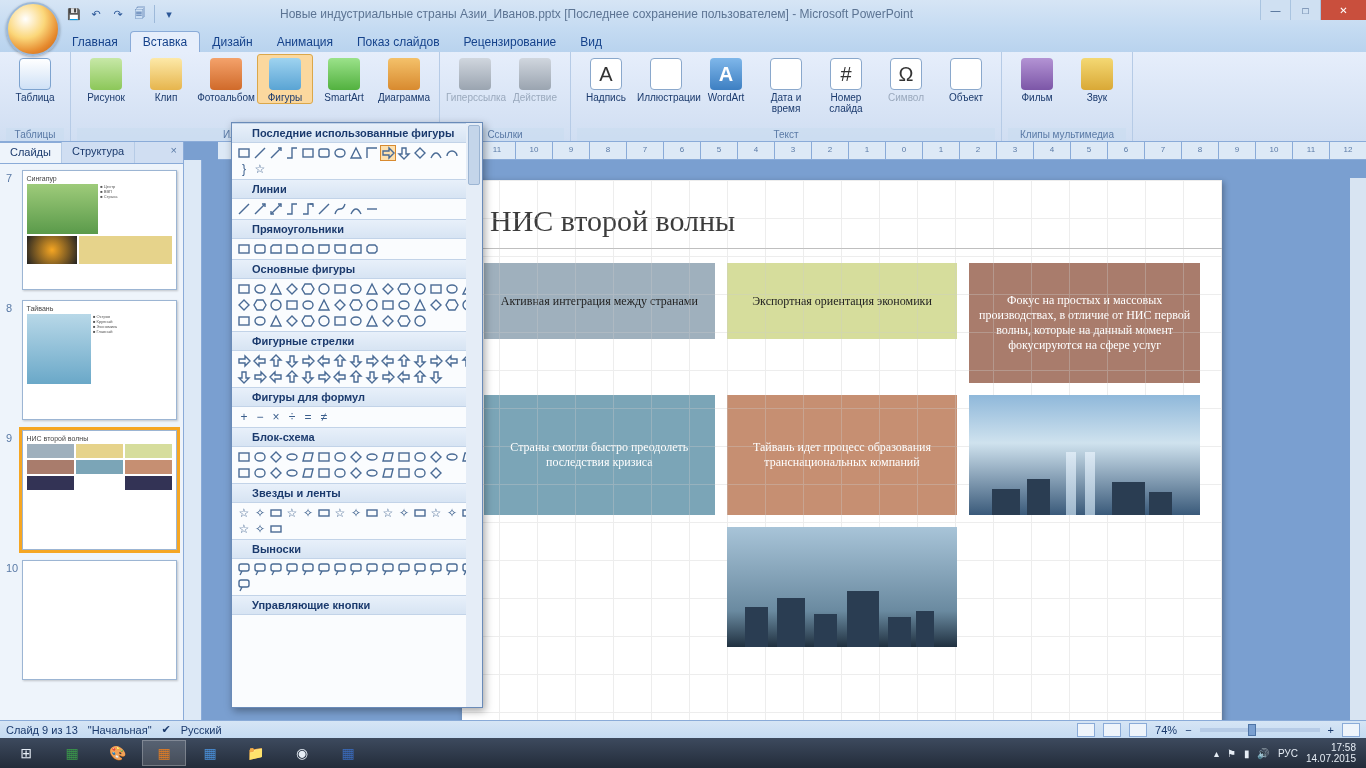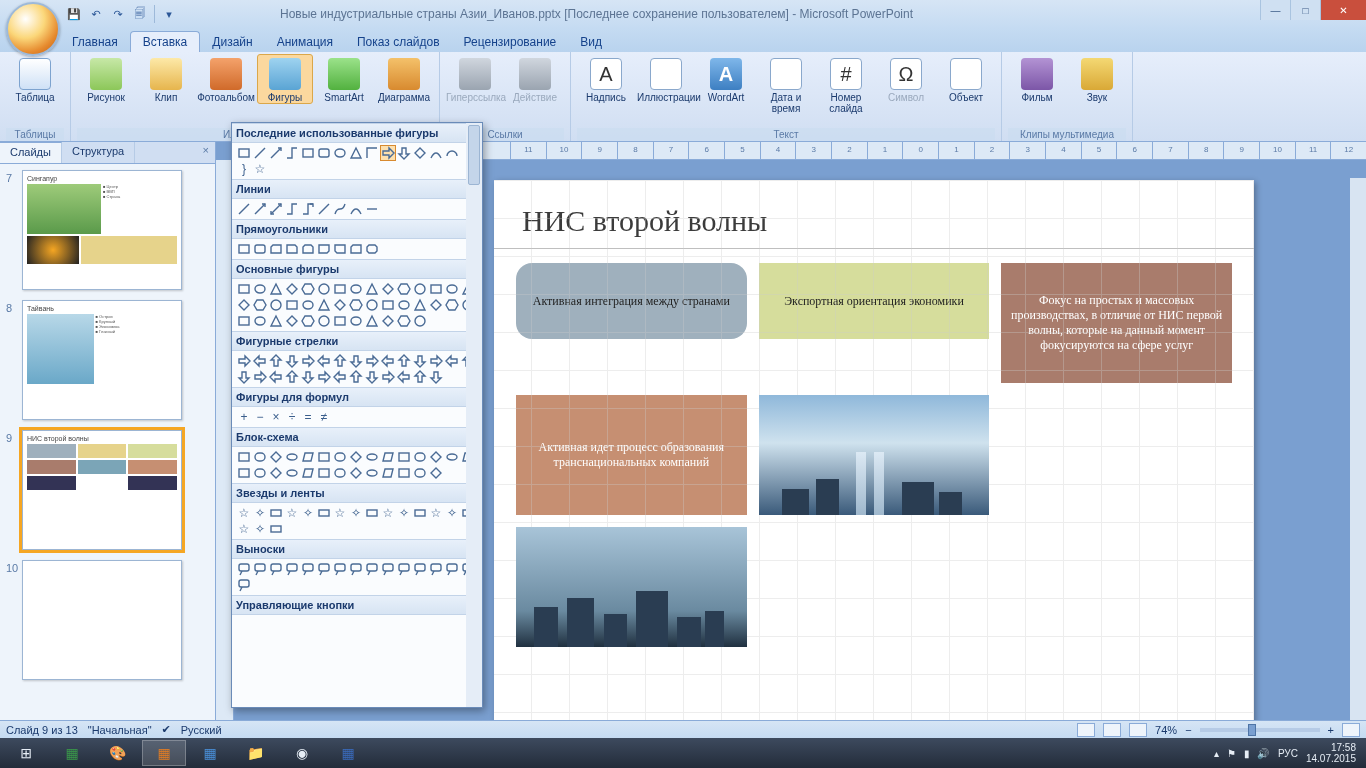--- a/index.html
+++ b/index.html
@@ -42,21 +42,21 @@
 .ic-text { background: #fff; border:1px solid #8aa8cc; color:#333; }
 .ic-wordart { background: linear-gradient(#7fb7ea,#3d7fc2); color:#fff; font-weight:bold; }
 .ic-date { background: #fff; border:1px solid #8aa8cc; }
 .ic-movie { background: linear-gradient(#b393d4,#7c56a7); }
 .ic-sound { background: linear-gradient(#f4d873,#d9a836); }
 
 
 .work { position: absolute; left: 0; top: 142px; right: 0; bottom: 48px; display: flex; background: #93b5e3; }
 
 
-.slide-panel { width: 216px; background: #eef4fb; border-right: 1px solid #8aabd8; display: flex; flex-direction: column; }
+.slide-panel { width: 184px; background: #eef4fb; border-right: 1px solid #8aabd8; display: flex; flex-direction: column; }
 .sp-tabs { height: 22px; display: flex; background: #d0def2; border-bottom: 1px solid #8aabd8; font-size: 11px; }
 .sp-tab { padding: 3px 10px; color: #1b3a6d; cursor: pointer; border-right: 1px solid #b6cbe6; }
 .sp-tab.active { background: #eef4fb; border-top: 1px solid #8aabd8; }
 .sp-close { margin-left: auto; padding: 2px 6px; color: #5a7aa6; cursor: pointer; }
 .thumbs { flex: 1; overflow-y: auto; padding: 6px; }
 .thumb-row { display: flex; margin-bottom: 10px; }
 .thumb-num { width: 16px; font-size: 11px; color: #5a7aa6; padding-top: 2px; }
 .thumb { width: 160px; height: 120px; background: #fff; border: 1px solid #9cb5d3; box-shadow: 1px 1px 2px rgba(0,0,0,.2); font-size: 5px; padding: 4px; overflow: hidden; }
 .thumb.selected { outline: 3px solid #f5a623; }
 .thumb-title { font-size: 7px; color: #444; margin-bottom: 2px; }
@@ -70,35 +70,35 @@
 .ruler-tick { width: 38px; border-left: 1px solid #8aabd8; text-align: center; padding-top: 3px; }
 .editor-body { flex: 1; display: flex; position: relative; overflow: hidden; }
 .vruler { width: 18px; background: #dde9f6; border-right: 1px solid #8aabd8; }
 .canvas-wrap { flex: 1; position: relative; overflow: auto; background: #7a9fd0; }
 .slide-canvas { position: absolute; left: 260px; top: 20px; width: 760px; height: 570px; background: #fff; box-shadow: 2px 2px 6px rgba(0,0,0,.3); }
 .slide-canvas::before { content:""; position:absolute; inset:0; background-image: repeating-linear-gradient(0deg, transparent, transparent 37px, #ccc 37px, #ccc 38px), repeating-linear-gradient(90deg, transparent, transparent 37px, #ccc 37px, #ccc 38px); opacity: .35; pointer-events:none; }
 .slide-title { font-family: Georgia, serif; font-size: 30px; color: #3b3b3b; padding: 24px 28px 10px; border-bottom: 1px solid #bfbfbf; }
 .slide-grid { display: grid; grid-template-columns: 1fr 1fr 1fr; gap: 12px; padding: 14px 22px; }
 .card { height: 76px; display: flex; align-items: center; justify-content: center; text-align: center; font-family: Georgia, serif; font-size: 12px; padding: 6px; color: #222; }
 .card.r2 { height: 120px; }
-.c-a { background: #9fb0bd; border-radius: 16px; }
+.c-a { background: #9fb0bd; }
 .c-b { background: #e6d38b; }
 .c-c { background: #d6dd9c; }
 .c-d { background: #a97c6c; color: #fff; }
 .c-e { background: #7ba5b7; color: #fff; }
 .c-f { background: #c68f72; color: #fff; }
 .imgbox { height: 120px; background: #335; position: relative; overflow: hidden; }
 .city-sky { position:absolute; inset:0; background: linear-gradient(180deg,#8fb8da 0%,#cfe2ee 40%,#3a5a7a 100%); }
 .city-b { position:absolute; bottom:0; left:0; right:0; height:55%; }
 .bld { position:absolute; bottom:0; background:#2a3d52; }
 .tower { position:absolute; bottom:0; width:10px; background: linear-gradient(#dce9f4,#9fb8cd); }
 
 
 .shapes-popup { position: absolute; left: 231px; top: 122px; width: 252px; bottom: 60px; background: #fafcfe; border: 1px solid #6a8bb8; box-shadow: 2px 3px 8px rgba(0,0,0,.35); z-index: 200; overflow: hidden; font-size: 11px; }
-.sg-header { background: linear-gradient(#e8f0fa,#d7e4f3); padding: 3px 4px; font-weight: bold; color: #1b3a6d; border-bottom: 1px solid #c2d3e8; border-top: 1px solid #c2d3e8; }
+.sg-header { background: linear-gradient(#e8f0fa,#d7e4f3); padding: 3px 20px; font-weight: bold; color: #1b3a6d; border-bottom: 1px solid #c2d3e8; border-top: 1px solid #c2d3e8; }
 .sg-grid { display: flex; flex-wrap: wrap; gap: 0px; padding: 2px 4px; }
 .sg-it { width: 16px; height: 16px; border: 1px solid transparent; display: flex; align-items: center; justify-content: center; cursor: pointer; color: #3a5e8c; font-size: 12px; }
 .sg-it svg { width: 14px; height: 14px; stroke: #4a6b95; stroke-width: 1.4; fill: none; }
 .sg-it.sel { border-color: #d88a2f; background: #fde0ad; }
 .sg-scroll { position:absolute; right:0; top:0; bottom:0; width:16px; background:#e5edf7; }
 .sg-scroll-thumb { position:absolute; left:2px; right:2px; top:2px; height:60px; background:#c4d5ea; border:1px solid #9cb5d3; border-radius:2px; }
 
 
 .statusbar { position: absolute; left: 0; right: 0; bottom: 30px; height: 18px; background: linear-gradient(#d6e5f5,#c5dbf2); border-top: 1px solid #8aabd8; display: flex; align-items: center; font-size: 11px; color: #1b3a6d; padding: 0 6px; }
 .sb-left { display: flex; gap: 10px; align-items: center; }
@@ -1117,21 +1117,22 @@
     </div>
     <div class="editor-body">
       <div class="vruler"></div>
       <div class="canvas-wrap">
         <div class="slide-canvas">
           <div class="slide-title">НИС второй волны</div>
           <div class="slide-grid">
             <div class="card c-a">Активная интеграция между странами</div>
             <div class="card c-c">Экспортная ориентация экономики</div>
             <div class="card r2 c-d">Фокус на простых и массовых производствах, в отличие от НИС первой волны, которые на данный момент фокусируются на сфере услуг</div>
-            <div class="card r2 c-f">Активная идет процесс образования транснациональных компаний</div>
+            <div class="card r2 c-e">Страны смогли быстро преодолеть последствия кризиса</div>
+            <div class="card r2 c-f">Тайвань идет процесс образования транснациональных компаний</div>
             <div class="imgbox">
               <div class="city-sky"></div>
               <div class="city-b">
                 <div class="tower" style="left:42%;height:95%"></div>
                 <div class="tower" style="left:50%;height:95%"></div>
                 <div class="bld" style="left:10%;width:12%;height:40%"></div>
                 <div class="bld" style="left:25%;width:10%;height:55%"></div>
                 <div class="bld" style="left:62%;width:14%;height:50%"></div>
                 <div class="bld" style="left:78%;width:10%;height:35%"></div>
               </div>

